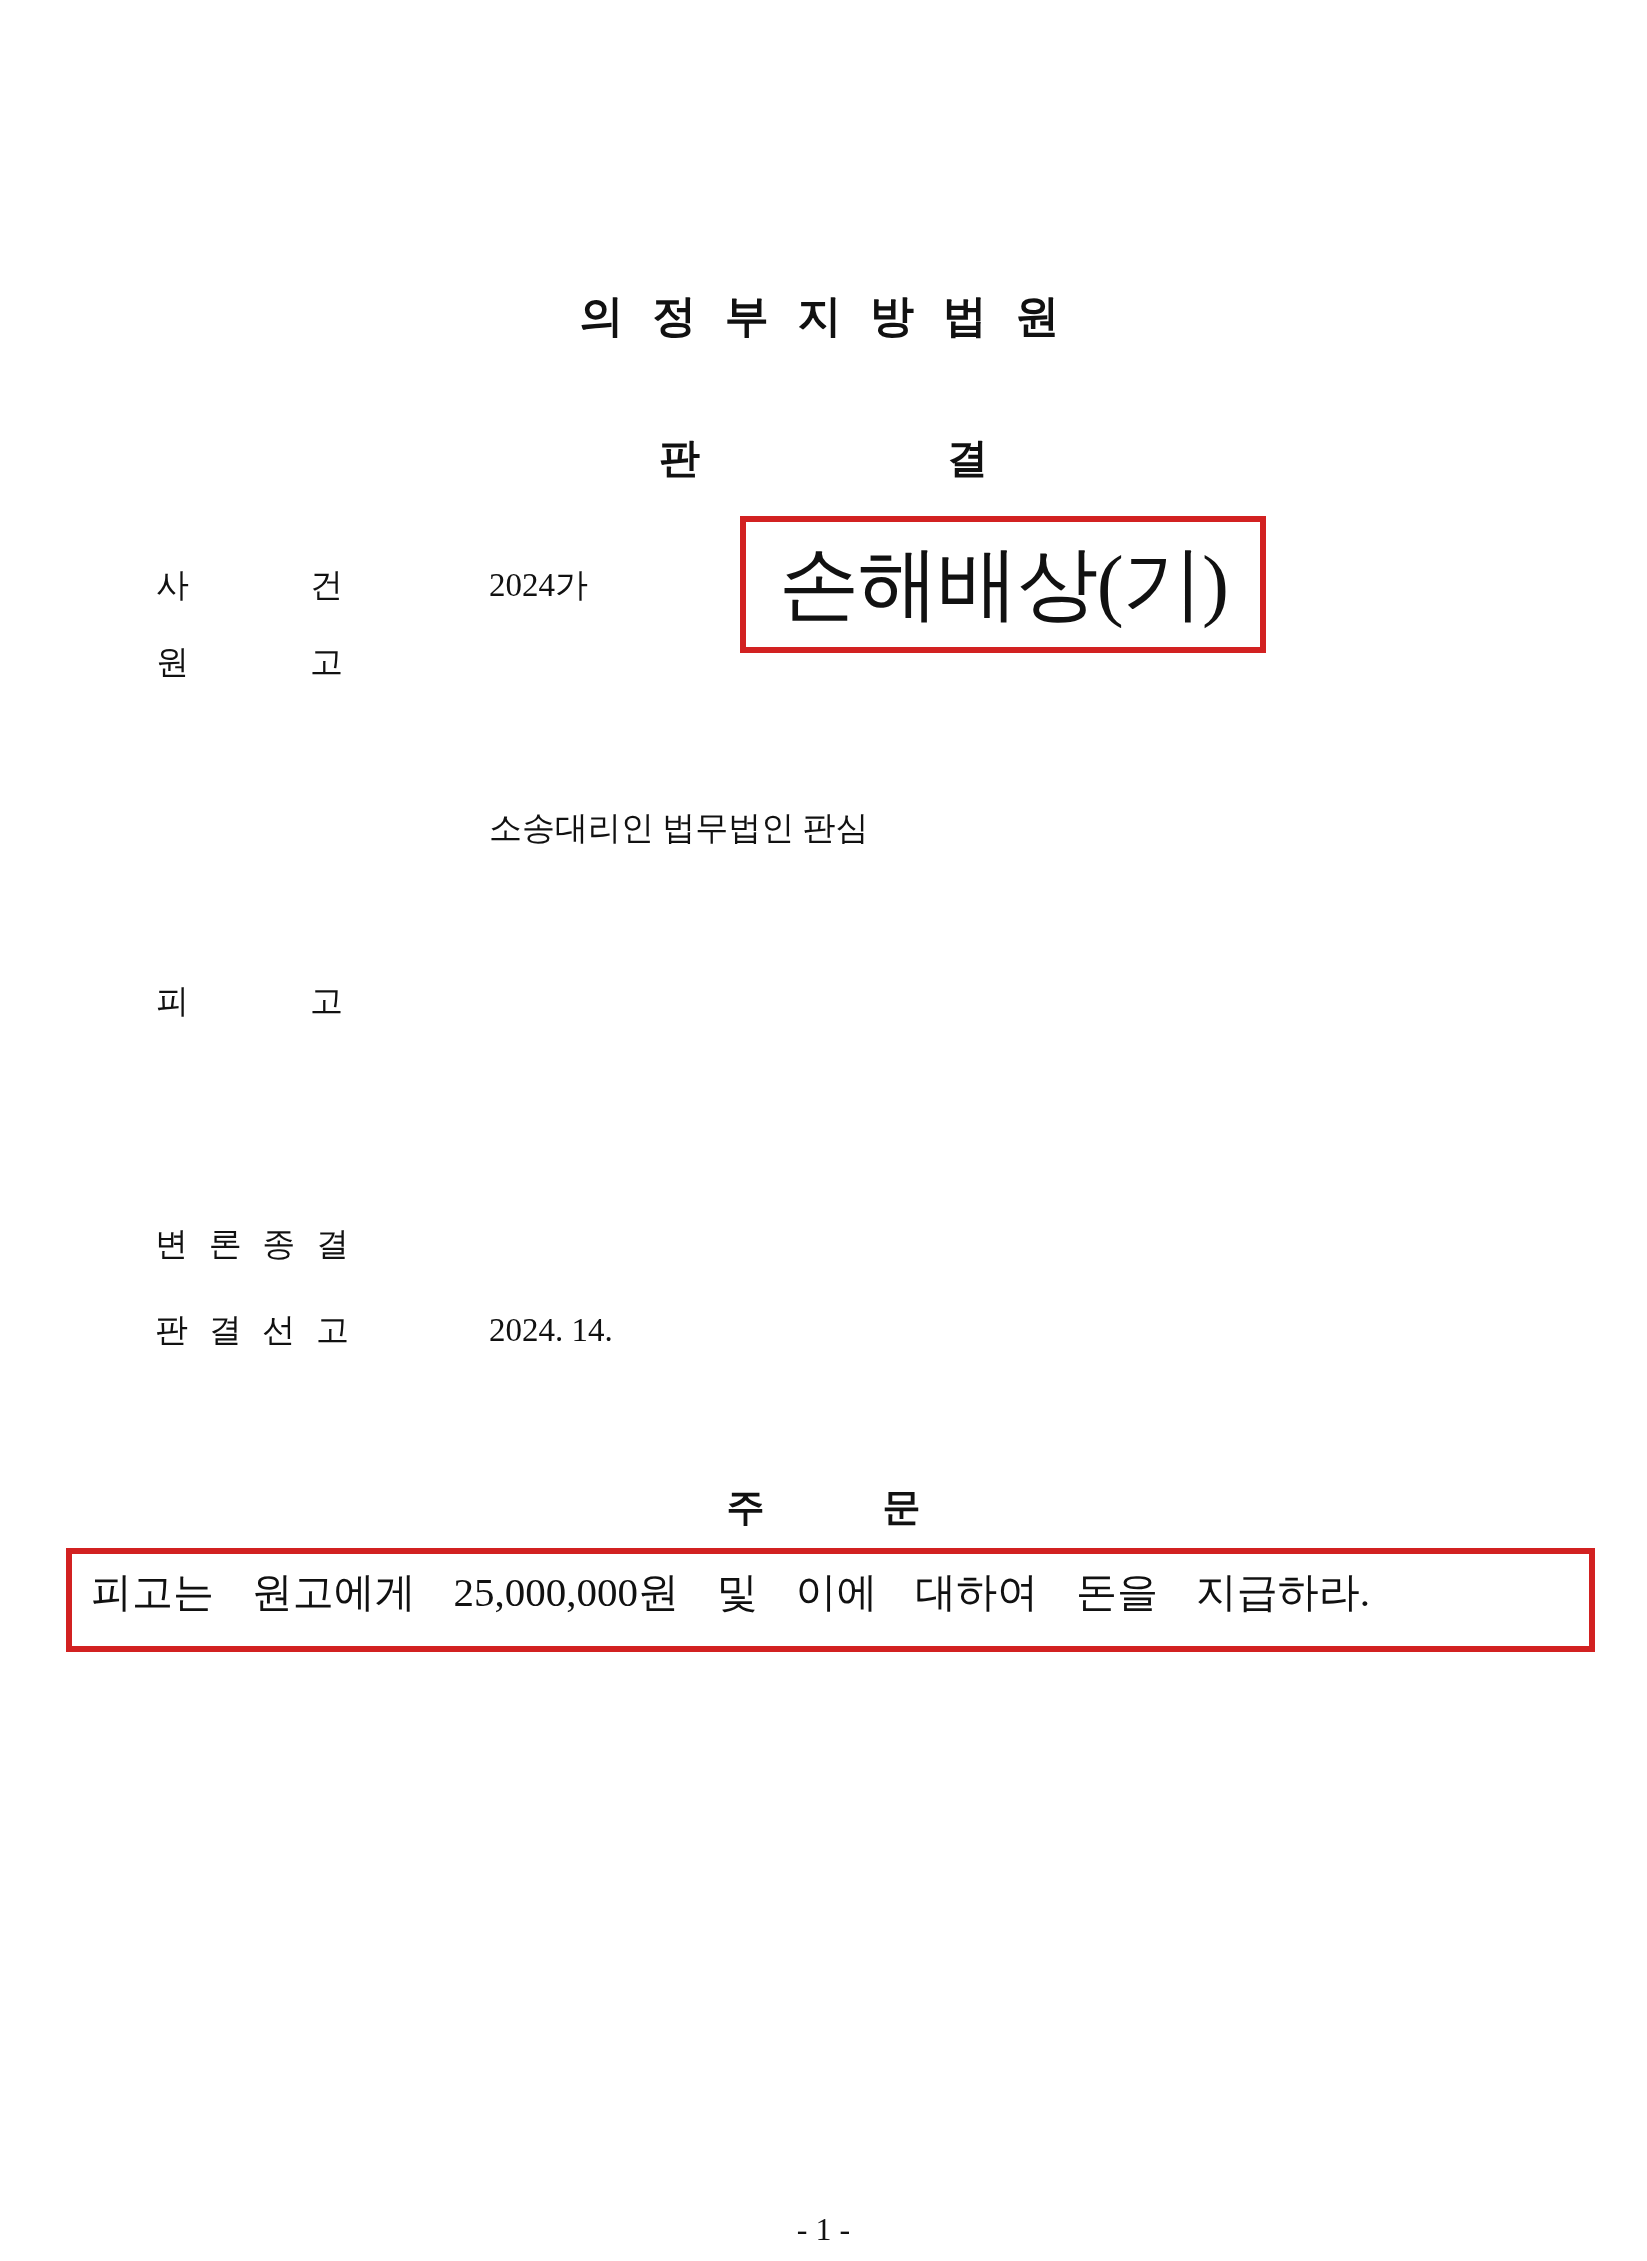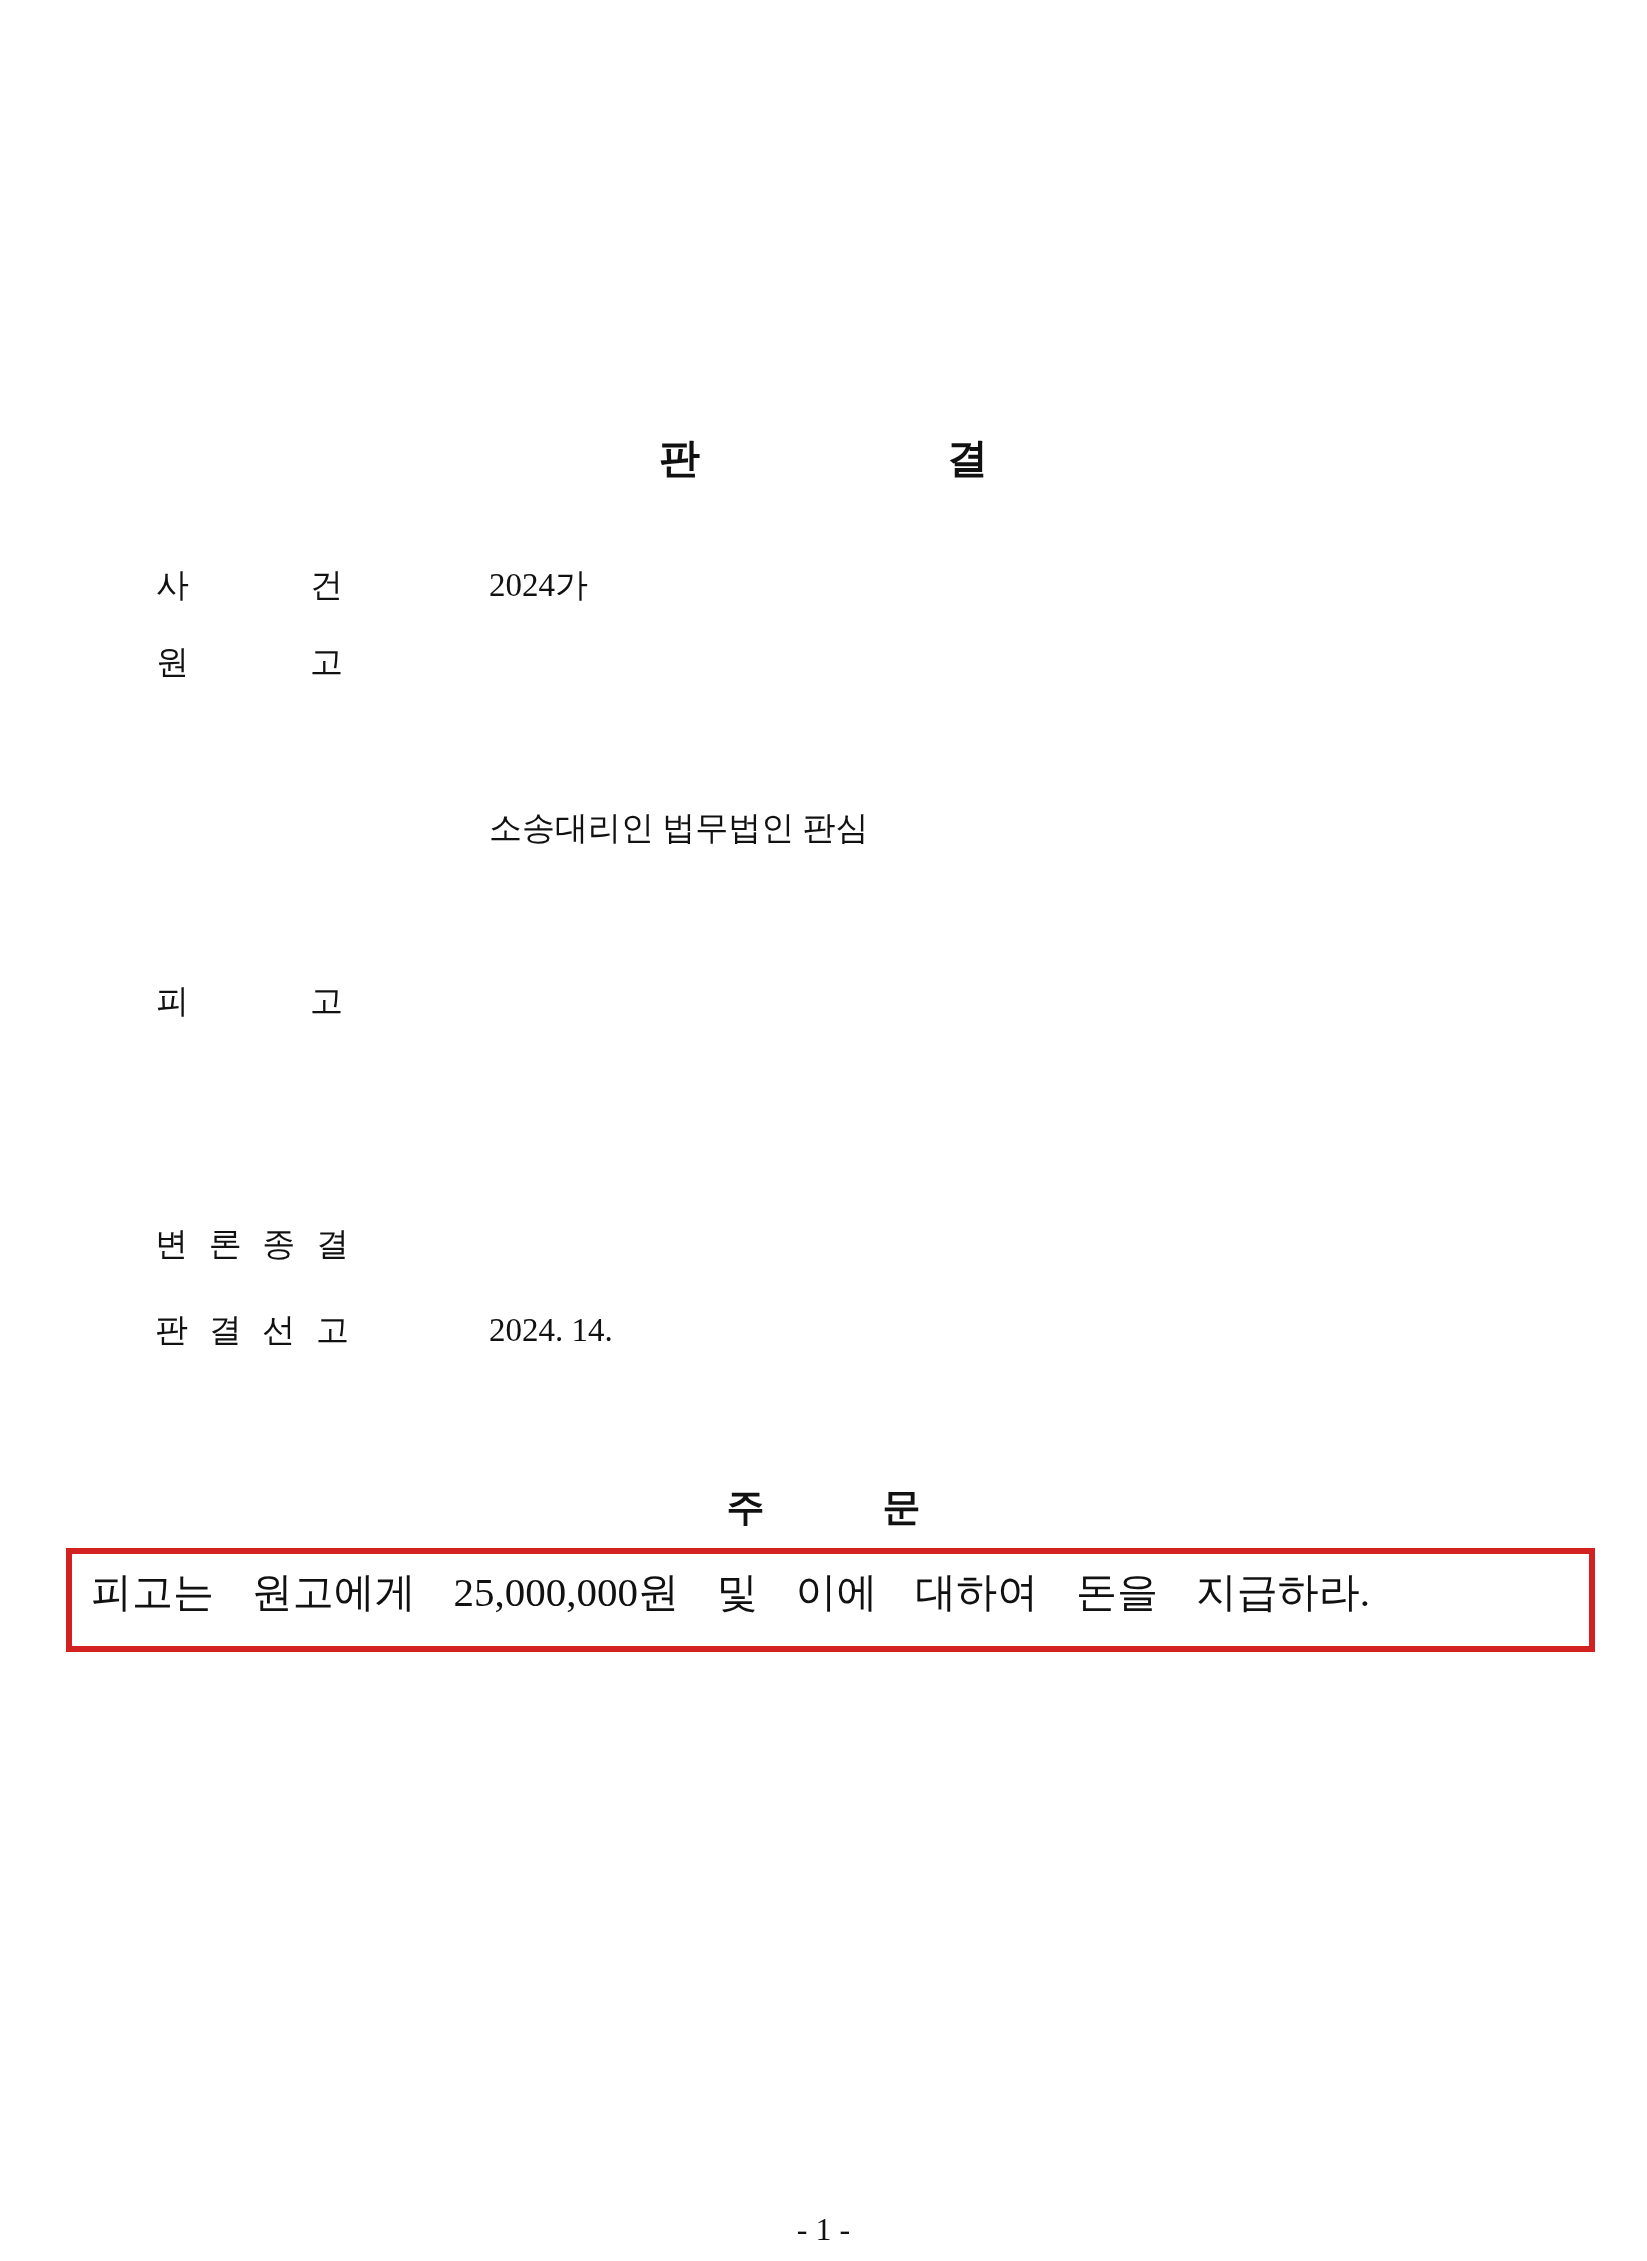--- a/index.html
+++ b/index.html
@@ -131,34 +131,38 @@
     text-align: center;
     font-size: 32px;
     white-space: pre;
   }
 </style>
 </head>
 <body>
 
 <div class="page">
 
+  <div class="court-name">의 정 부 지 방 법 원</div>
 
   <div class="doc-title">
     <span>판</span>
     <span>결</span>
   </div>
 
   <div class="row row-case">
     <div class="pair-label">
       <span>사</span>
       <span>건</span>
     </div>
     <div class="row-value">2024가</div>
   </div>
 
+  <div class="stamp-box">
+    <span class="stamp-text">손해배상(기)</span>
+  </div>
 
   <div class="row row-plaintiff">
     <div class="pair-label">
       <span>원</span>
       <span>고</span>
     </div>
   </div>
 
   <div class="row row-counsel">
     <div class="row-value">소송대리인 법무법인 판심</div>

